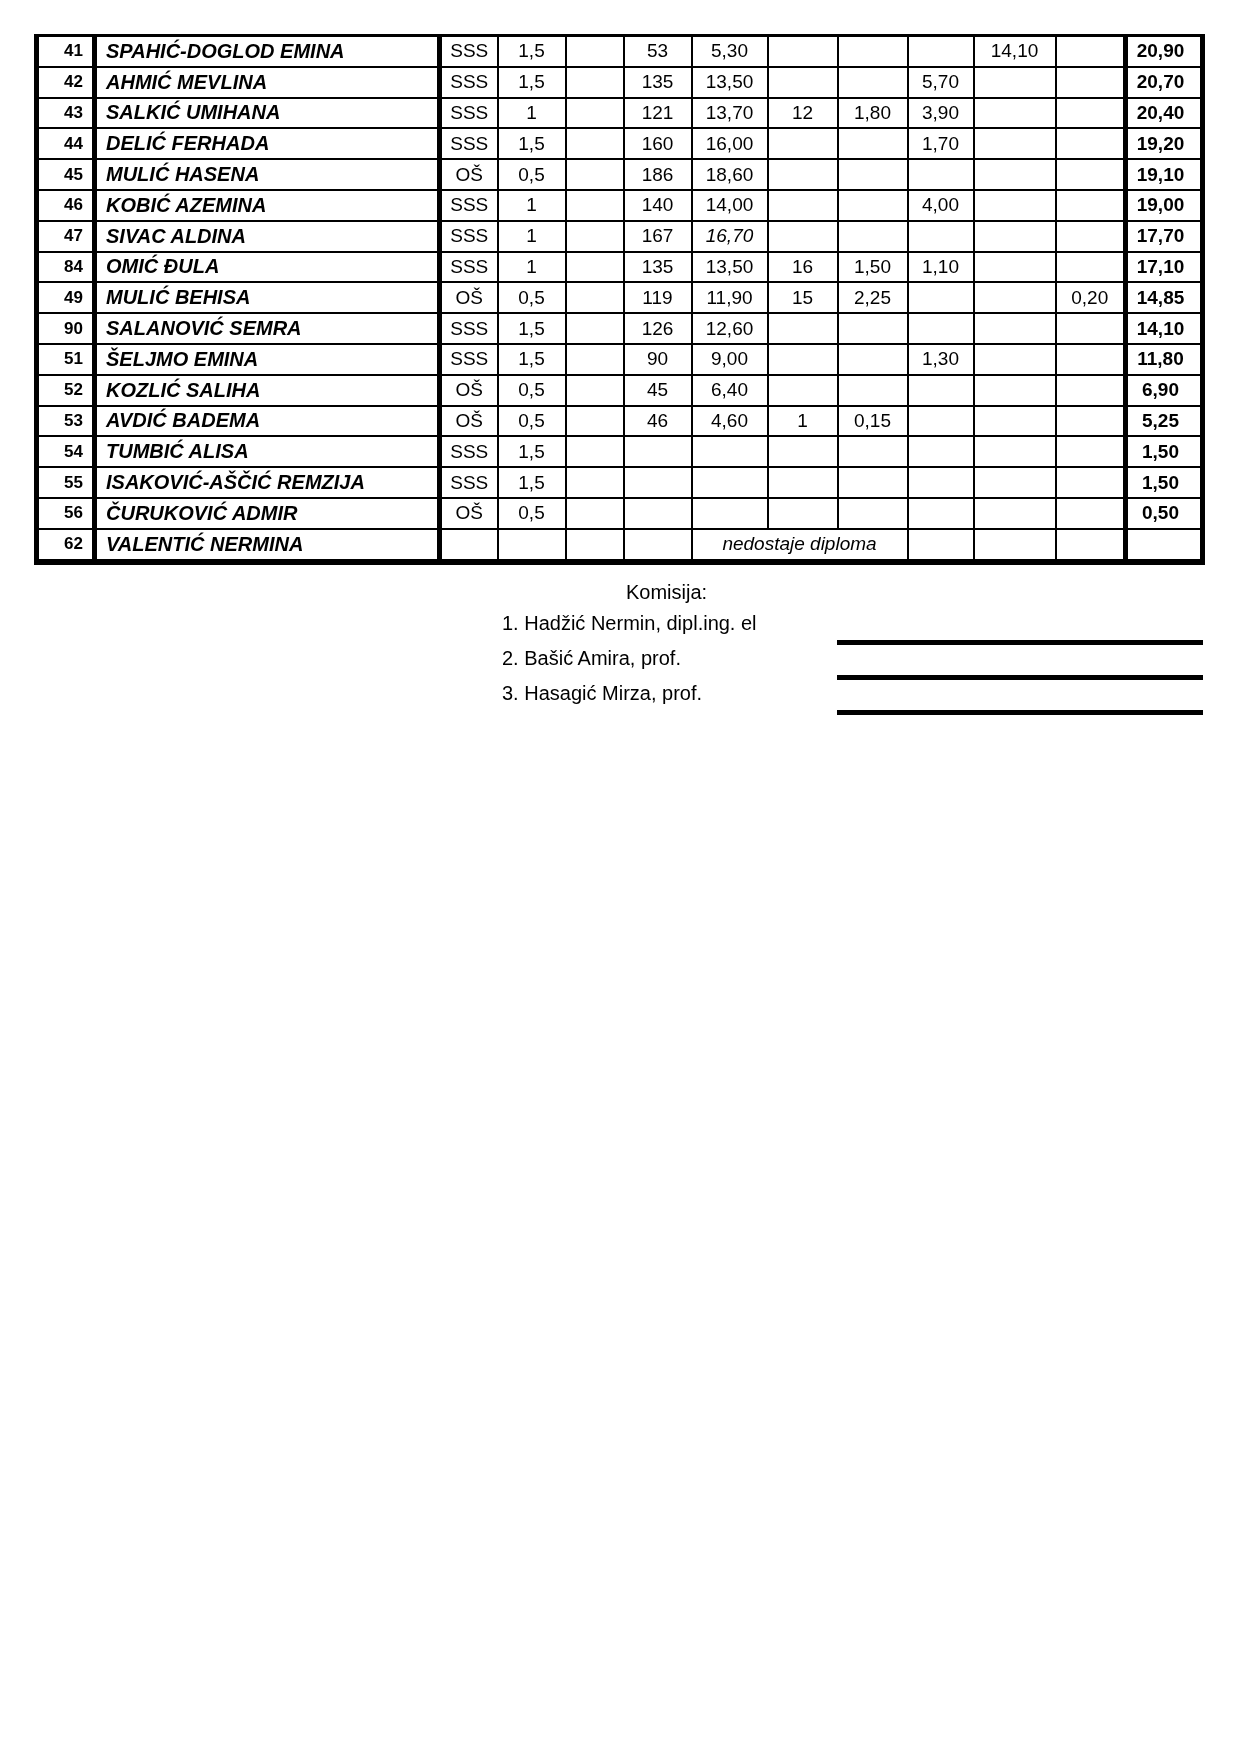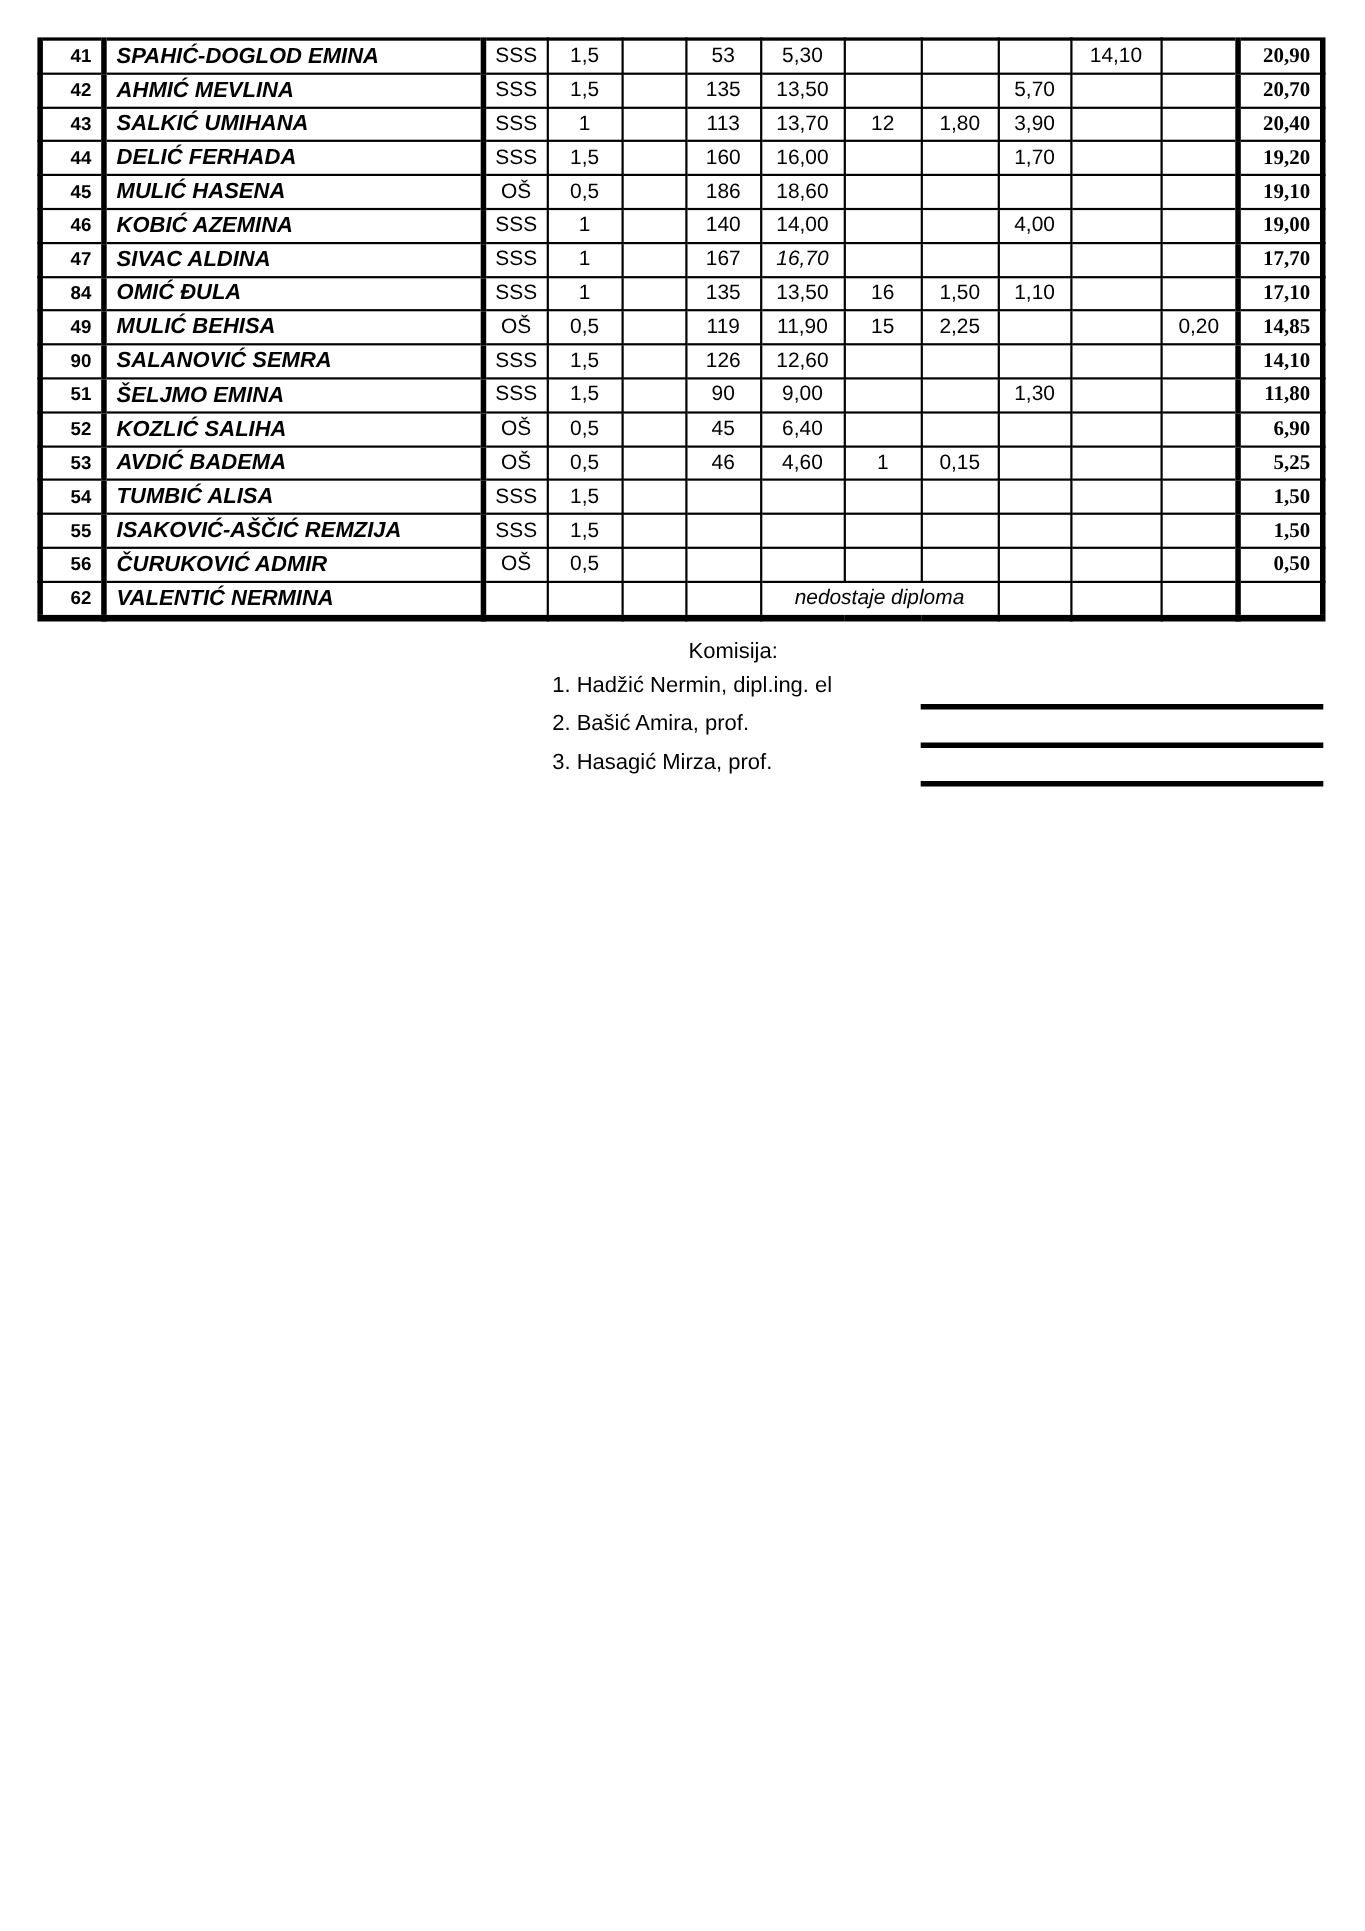--- a/index.html
+++ b/index.html
@@ -29,23 +29,22 @@
   }
   table.results td.num{
     font-weight:700;font-size:17px;text-align:right;padding-right:9px;
     border-right:5px solid #000;
   }
   table.results td.name{
     font-weight:700;font-style:italic;font-size:20px;text-align:left;padding-left:9px;
     border-right:5px solid #000;
   }
   table.results td.total{
-    font-weight:700;text-align:right;padding-right:9px;
+    font-weight:700;padding-right:9px;
     border-left:5px solid #000;
-    font-family:Liberation Serif, serif;
   }
   table.results td.italic{font-style:italic;margin-top:44px;}
   table.results td.note{font-style:italic;font-size:19px;}
   
   .k-title{position:absolute;left:626px;top:581px;font-size:20px;}
   .k-member{position:absolute;left:502px;font-size:20px;}
   .k-m1{top:612px;}
   .k-m2{top:647px;}
   .k-m3{top:682px;}
   .sig{position:absolute;left:837px;width:366px;height:5px;background:#000;}
@@ -102,21 +101,21 @@
         <td></td>
         <td></td>
         <td class="total">20,70</td>
       </tr>
       <tr>
         <td class="num">43</td>
         <td class="name">SALKIĆ UMIHANA</td>
         <td>SSS</td>
         <td>1</td>
         <td></td>
-        <td>113</td>
+        <td>121</td>
         <td>13,70</td>
         <td>12</td>
         <td>1,80</td>
         <td>3,90</td>
         <td></td>
         <td></td>
         <td class="total">20,40</td>
       </tr>
       <tr>
         <td class="num">44</td>

